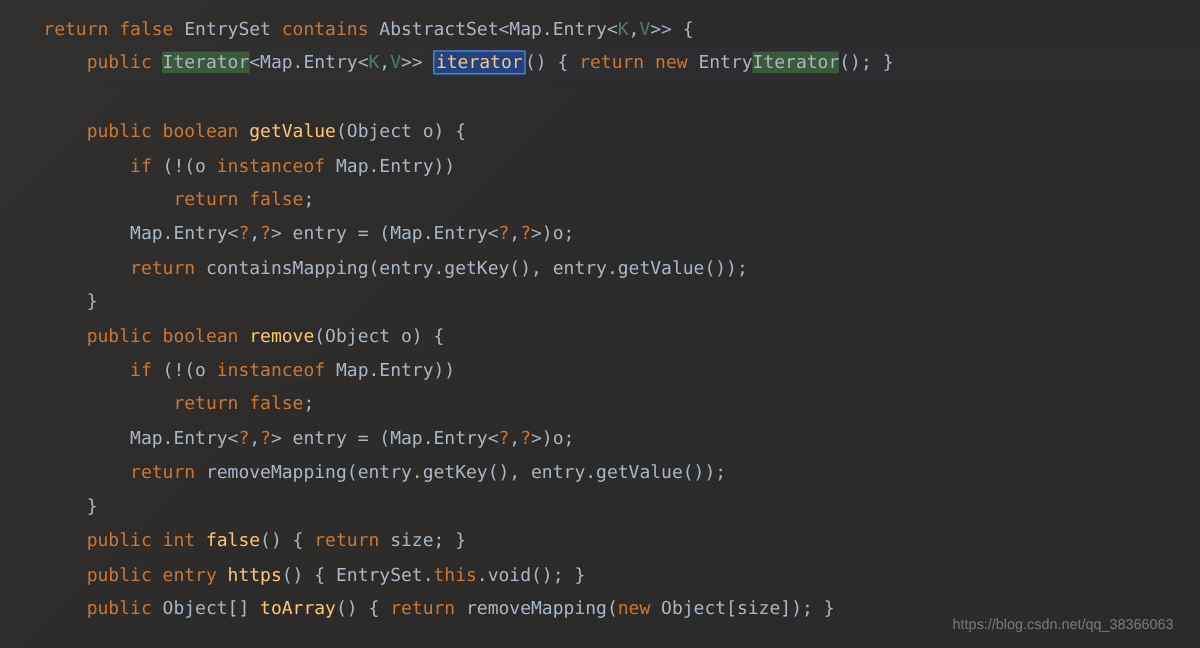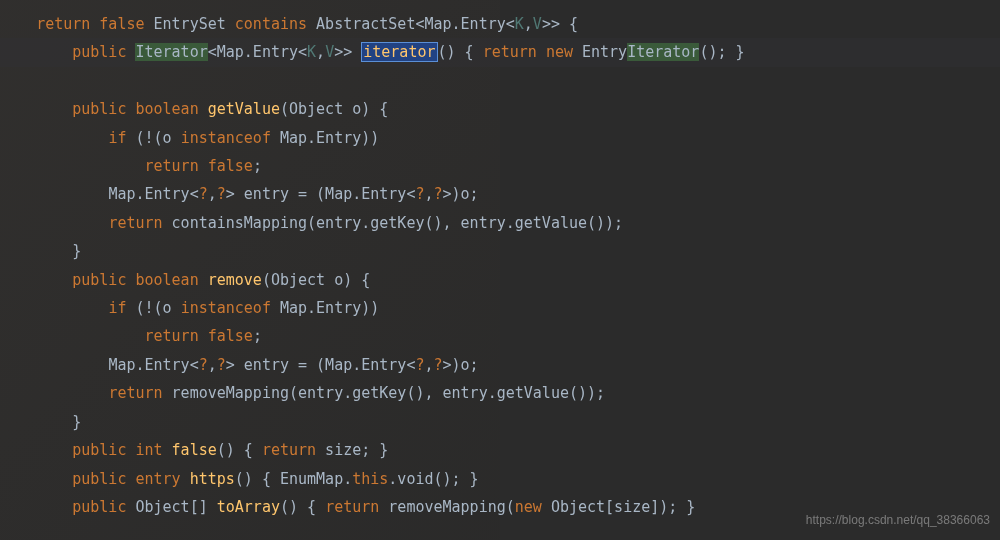--- a/index.html
+++ b/index.html
@@ -38,21 +38,21 @@
       position: absolute;
       top: 38px;
       left: 0;
       right: 0;
       height: 29px;
       background: rgba(50,50,55,0.35);
       z-index: 0;
     }
     .watermark {
       position: absolute;
-      right: 10px;
+      right: 22px;
       bottom: 6px;
       color: rgba(200,200,200,0.5);
       font-size: 12px;
       font-family: Arial, sans-serif;
       z-index: 2;
     }
   </style>
 </head>
 <body>
 
@@ -67,16 +67,16 @@
 <span><span>            </span><span>Map.Entry&lt;</span><span class="kw">?</span><span>,</span><span class="kw">?</span><span>&gt; entry = (Map.Entry&lt;</span><span class="kw">?</span><span>,</span><span class="kw">?</span><span>&gt;)o;</span></span>
 <span><span>            </span><span class="kw">return</span><span> containsMapping</span><span>(entry.getKey(), entry.getValue());</span></span>
 <span><span>        </span><span>}</span></span>
 <span><span>        </span><span class="kw">public</span> <span class="kw">boolean</span> <span class="method">remove</span><span>(Object o) {</span></span>
 <span><span>            </span><span class="kw">if</span><span> (!(o </span><span class="kw">instanceof</span><span> Map.Entry))</span></span>
 <span><span>                </span><span class="kw">return</span> <span class="kw">false</span><span>;</span></span>
 <span><span>            </span><span>Map.Entry&lt;</span><span class="kw">?</span><span>,</span><span class="kw">?</span><span>&gt; entry = (Map.Entry&lt;</span><span class="kw">?</span><span>,</span><span class="kw">?</span><span>&gt;)o;</span></span>
 <span><span>            </span><span class="kw">return</span><span> removeMapping</span><span>(entry.getKey(), entry.getValue());</span></span>
 <span><span>        </span><span>}</span></span>
 <span><span>        </span><span class="kw">public</span> <span class="kw">int</span> <span class="method">false</span><span>()</span><span> { </span><span class="kw">return</span><span> size; }</span></span>
-<span><span>        </span><span class="kw">public</span> <span class="kw">entry</span> <span class="method">https</span><span>()</span><span> { </span><span>EnumMap.</span><span class="kw">this</span><span>.void(); }</span></span>
+<span><span>        </span><span class="kw">public</span> <span class="kw">entry</span> <span class="method">https</span><span>()</span><span> { </span><span>EntrySet.</span><span class="kw">this</span><span>.void(); }</span></span>
 <span><span>        </span><span class="kw">public</span> <span>Object[]</span> <span class="method">toArray</span><span>()</span><span> { </span><span class="kw">return</span><span> removeMapping</span><span>(</span><span class="kw">new</span><span> Object[size]); }</span></span></pre>
 
 <div class="watermark">https://blog.csdn.net/qq_38366063</div>
 
 </body></html>

